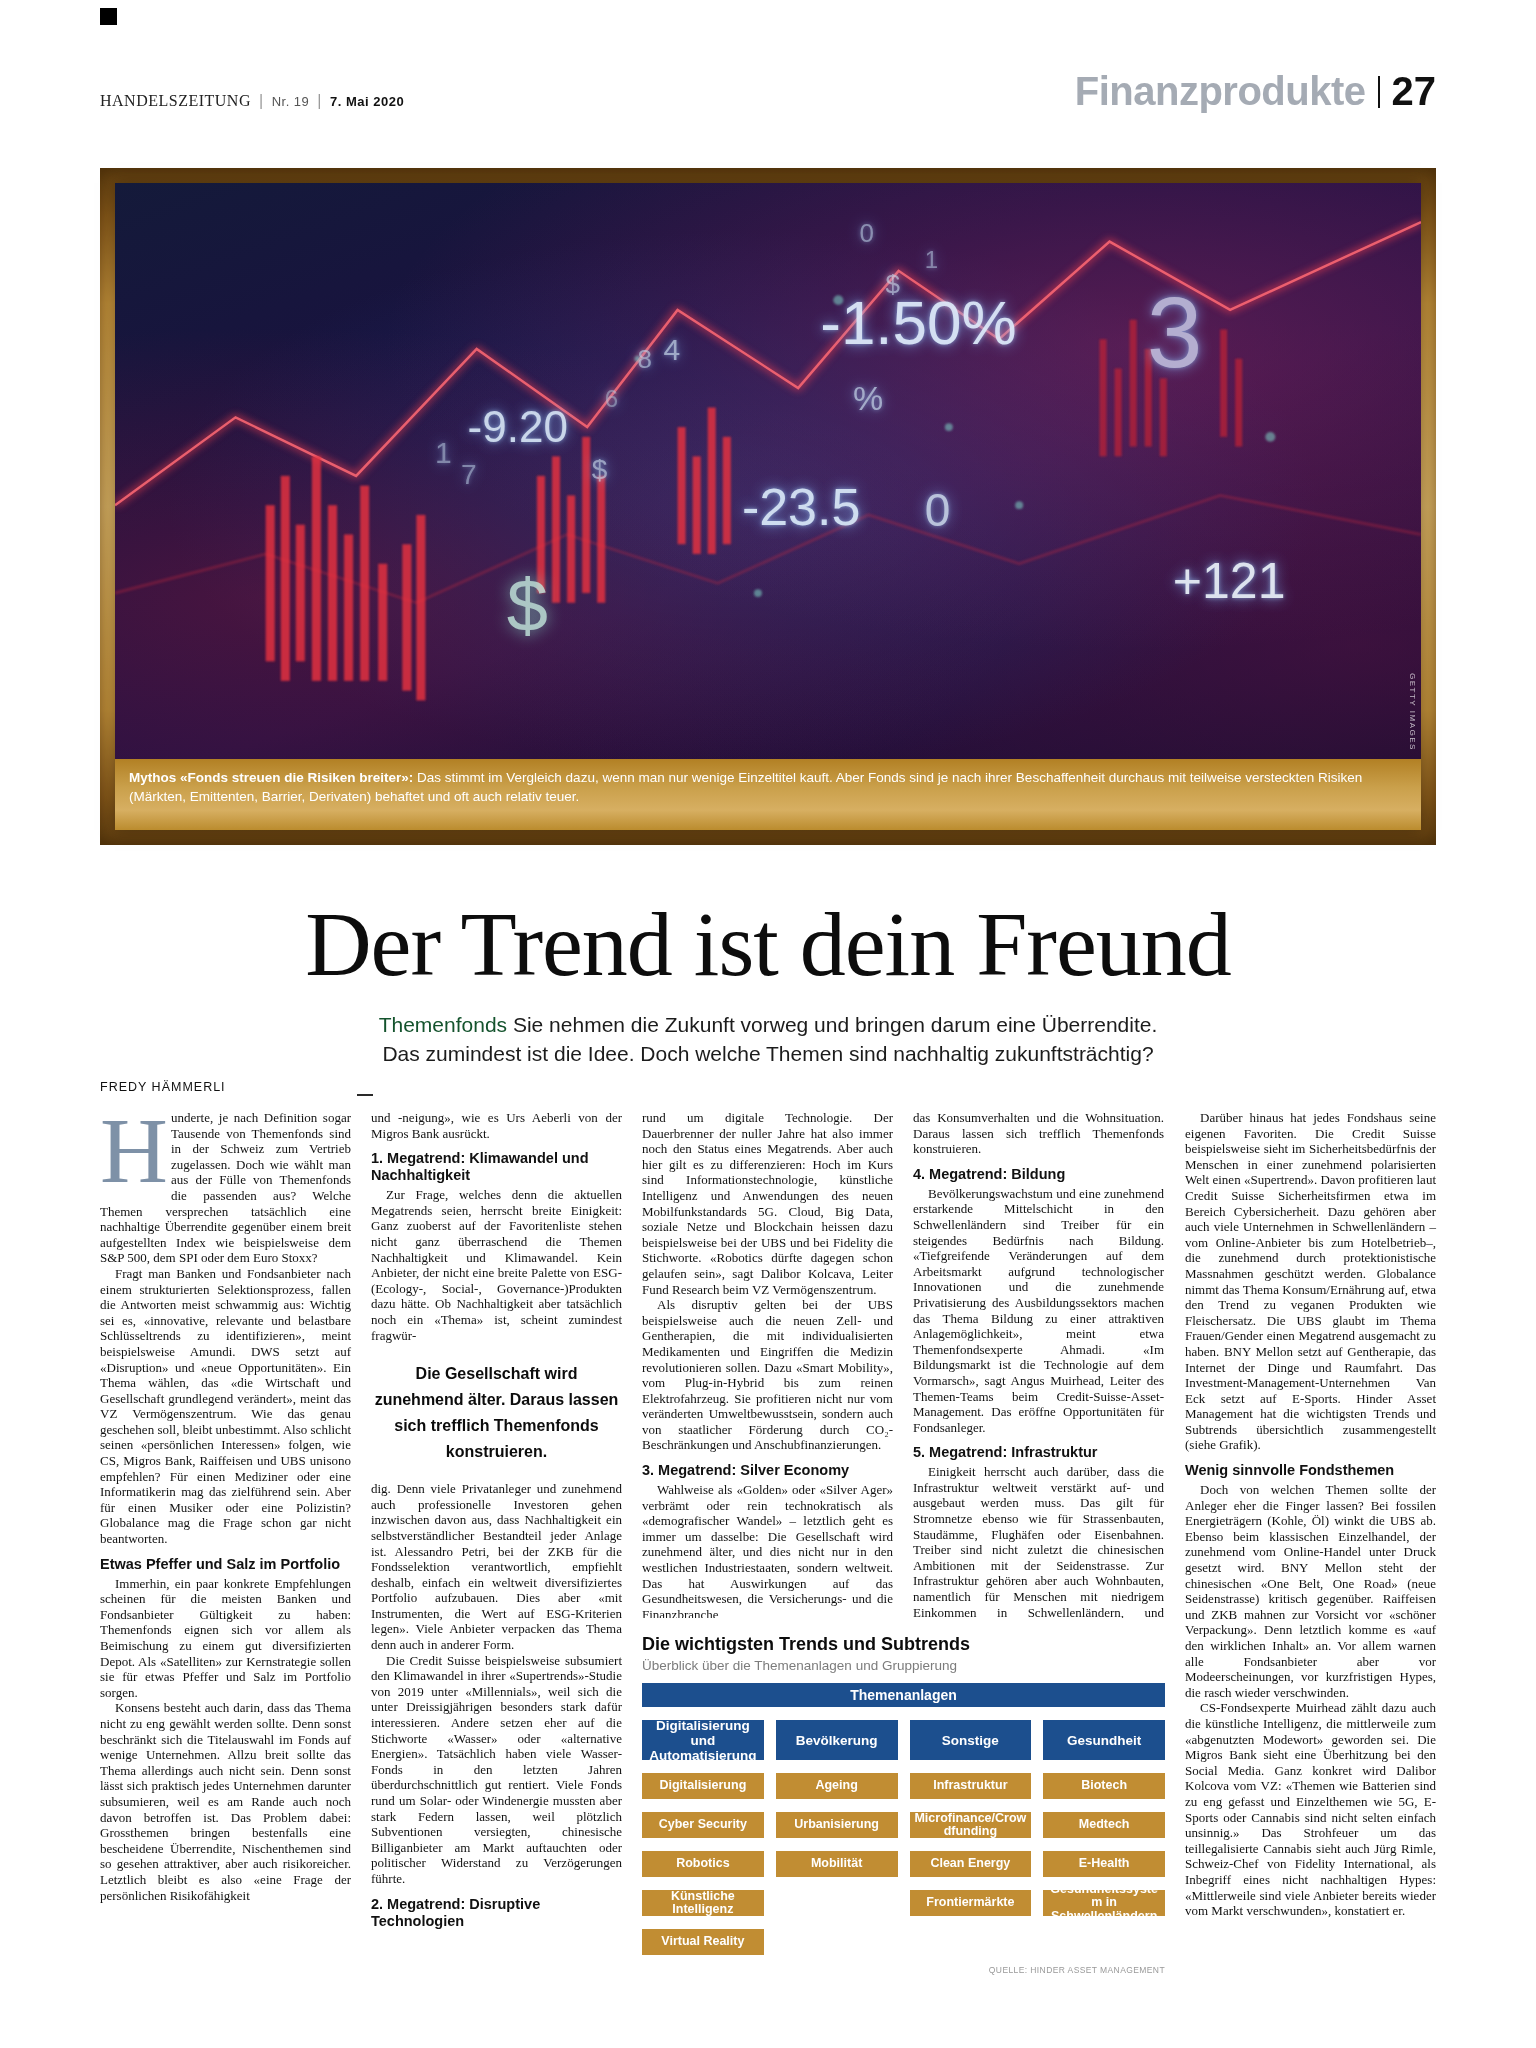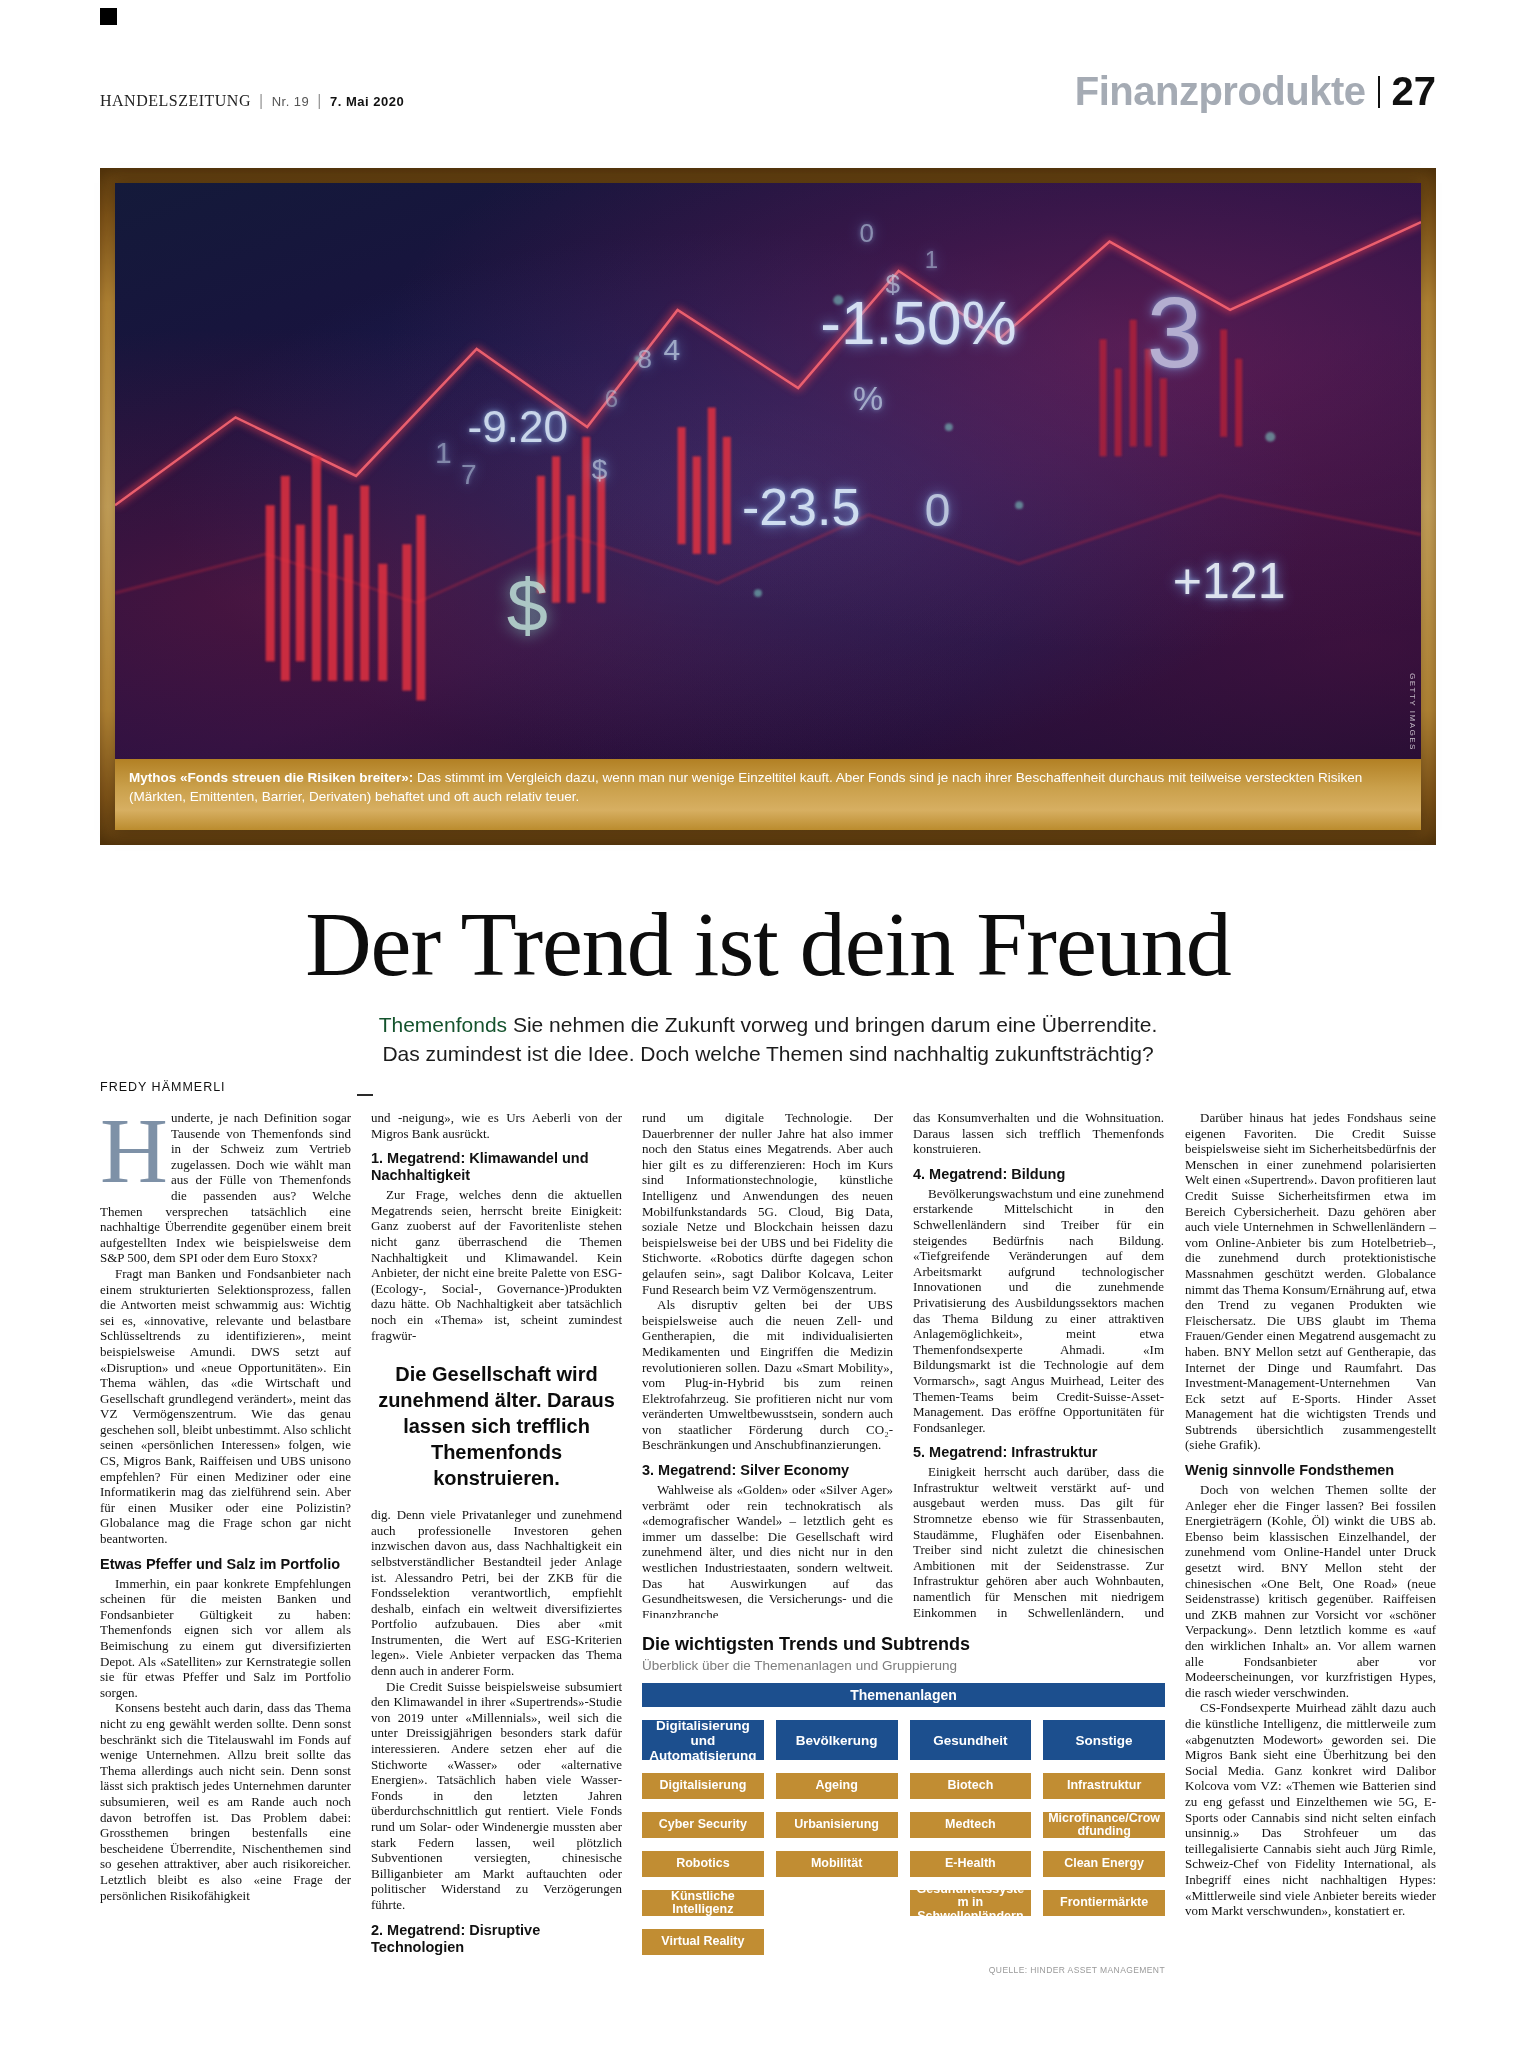--- a/index.html
+++ b/index.html
@@ -60,21 +60,21 @@
   .cols{position:absolute;left:100px;top:1110px;width:1336px;height:934px;display:flex;gap:20px;}
   .col{width:251px;flex:0 0 251px;font-size:13px;line-height:15.6px;text-align:justify;
        hyphens:auto;-webkit-hyphens:auto;}
   .mid{width:523px;flex:0 0 523px;display:flex;flex-direction:column;}
   .mid-row{display:flex;gap:20px;height:508px;overflow:hidden;}
   .col p{margin:0;text-indent:15px;}
   .col p.noindent{text-indent:0;}
   .col h4{font-family:"Liberation Sans",sans-serif;font-weight:bold;font-size:14.5px;
           margin:9px 0 3px;text-align:left;line-height:17px;}
   .col blockquote{margin:18px 2px 16px;font-family:"Liberation Sans",sans-serif;font-weight:bold;
-          font-size:20px;line-height:26px;text-align:center;color:#0c0c0c;}
+          font-size:16px;line-height:26px;text-align:center;color:#0c0c0c;}
   .dropcap{float:left;font-family:"Liberation Serif",serif;font-size:94px;line-height:74px;
            height:76px;width:64px;color:#7e91a7;margin:3px 7px 0 0;text-align:left;}
 
   
   .chart{margin-top:16px;font-family:"Liberation Sans",sans-serif;text-align:left;}
   .chart-title{font-size:18px;font-weight:bold;color:#0c0c0c;margin:0;}
   .chart-sub{font-size:13.5px;color:#7c7c7c;margin:3px 0 10px;}
   .chart-bar{background:#1c4f8e;color:#fff;text-align:center;font-weight:bold;font-size:14px;
              height:24px;line-height:24px;margin-bottom:13px;}
   .chart-grid{display:flex;gap:12px;}
@@ -245,33 +245,33 @@
             <div class="cbox">Künstliche Intelligenz</div>
             <div class="cbox">Virtual Reality</div>
           </div>
           <div class="cgroup">
             <div class="cbox head">Bevölkerung</div>
             <div class="cbox">Ageing</div>
             <div class="cbox">Urbanisierung</div>
             <div class="cbox">Mobilität</div>
           </div>
           <div class="cgroup">
+            <div class="cbox head">Sonstige</div>
+            <div class="cbox">Infrastruktur</div>
+            <div class="cbox">Microfinance/Crowdfunding</div>
+            <div class="cbox">Clean Energy</div>
+            <div class="cbox">Frontiermärkte</div>
+          </div>
+          <div class="cgroup">
             <div class="cbox head">Gesundheit</div>
             <div class="cbox">Biotech</div>
             <div class="cbox">Medtech</div>
             <div class="cbox">E-Health</div>
             <div class="cbox">Gesundheitssystem in Schwellenländern</div>
           </div>
-          <div class="cgroup">
-            <div class="cbox head">Sonstige</div>
-            <div class="cbox">Infrastruktur</div>
-            <div class="cbox">Microfinance/Crowdfunding</div>
-            <div class="cbox">Clean Energy</div>
-            <div class="cbox">Frontiermärkte</div>
-          </div>
         </div>
         <div class="chart-src">QUELLE: HINDER ASSET MANAGEMENT</div>
       </div>
     </div>
 
     <div class="col">
       <p>Darüber hinaus hat jedes Fondshaus seine eigenen Favoriten. Die Credit Suisse beispielsweise sieht im Sicherheitsbedürfnis der Menschen in einer zunehmend polarisierten Welt einen «Supertrend». Davon profitieren laut Credit Suisse Sicherheitsfirmen etwa im Bereich Cybersicherheit. Dazu gehören aber auch viele Unternehmen in Schwellenländern – vom Online-Anbieter bis zum Hotelbetrieb–, die zunehmend durch protektionistische Massnahmen geschützt werden. Globalance nimmt das Thema Konsum/Ernährung auf, etwa den Trend zu veganen Produkten wie Fleischersatz. Die UBS glaubt im Thema Frauen/Gender einen Megatrend ausgemacht zu haben. BNY Mellon setzt auf Gentherapie, das Internet der Dinge und Raumfahrt. Das Investment-Management-Unternehmen Van Eck setzt auf E-Sports. Hinder Asset Management hat die wichtigsten Trends und Subtrends übersichtlich zusammengestellt (siehe Grafik).</p>
       <h4>Wenig sinnvolle Fondsthemen</h4>
       <p>Doch von welchen Themen sollte der Anleger eher die Finger lassen? Bei fossilen Energieträgern (Kohle, Öl) winkt die UBS ab. Ebenso beim klassischen Einzelhandel, der zunehmend vom Online-Handel unter Druck gesetzt wird. BNY Mellon steht der chinesischen «One Belt, One Road» (neue Seidenstrasse) kritisch gegenüber. Raiffeisen und ZKB mahnen zur Vorsicht vor «schöner Verpackung». Denn letztlich komme es «auf den wirklichen Inhalt» an. Vor allem warnen alle Fondsanbieter aber vor Modeerscheinungen, vor kurzfristigen Hypes, die rasch wieder verschwinden.</p>
       <p>CS-Fondsexperte Muirhead zählt dazu auch die künstliche Intelligenz, die mittlerweile zum «abgenutzten Modewort» geworden sei. Die Migros Bank sieht eine Überhitzung bei den Social Media. Ganz konkret wird Dalibor Kolcova vom VZ: «Themen wie Batterien sind zu eng gefasst und Einzelthemen wie 5G, E-Sports oder Cannabis sind nicht selten einfach unsinnig.» Das Strohfeuer um das teillegalisierte Cannabis sieht auch Jürg Rimle, Schweiz-Chef von Fidelity International, als Inbegriff eines nicht nachhaltigen Hypes: «Mittlerweile sind viele Anbieter bereits wieder vom Markt verschwunden», konstatiert er.</p>

